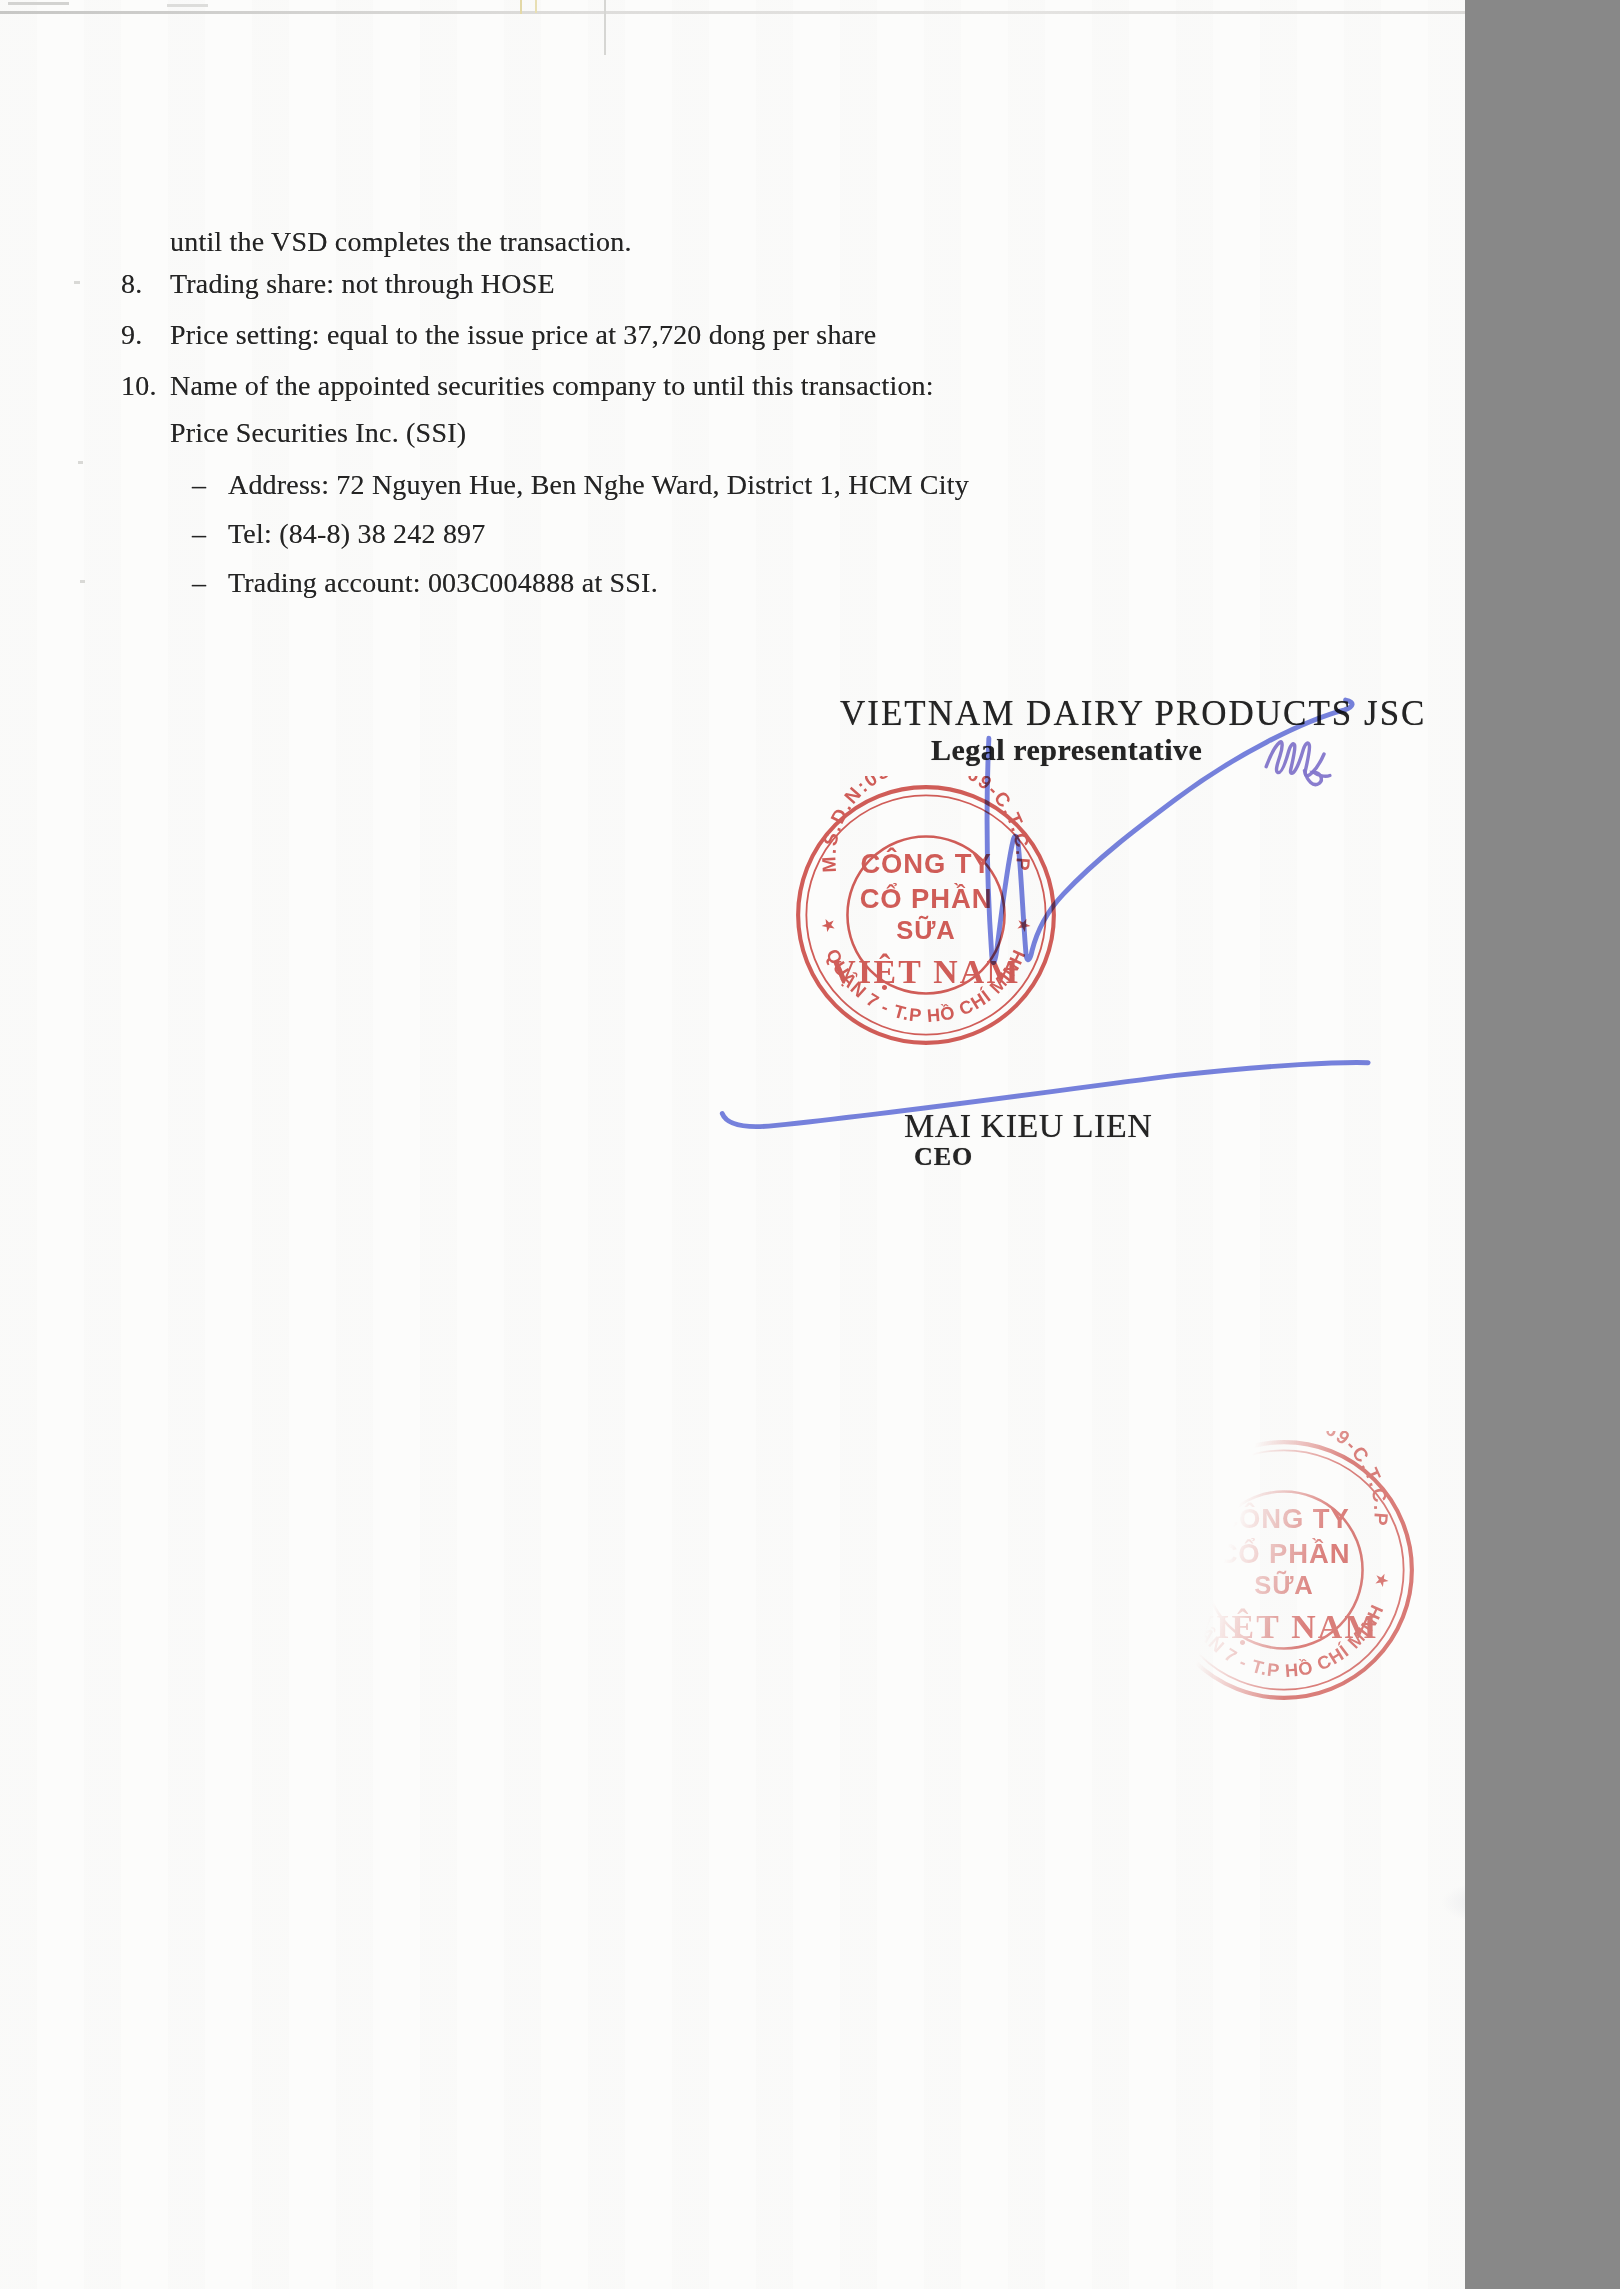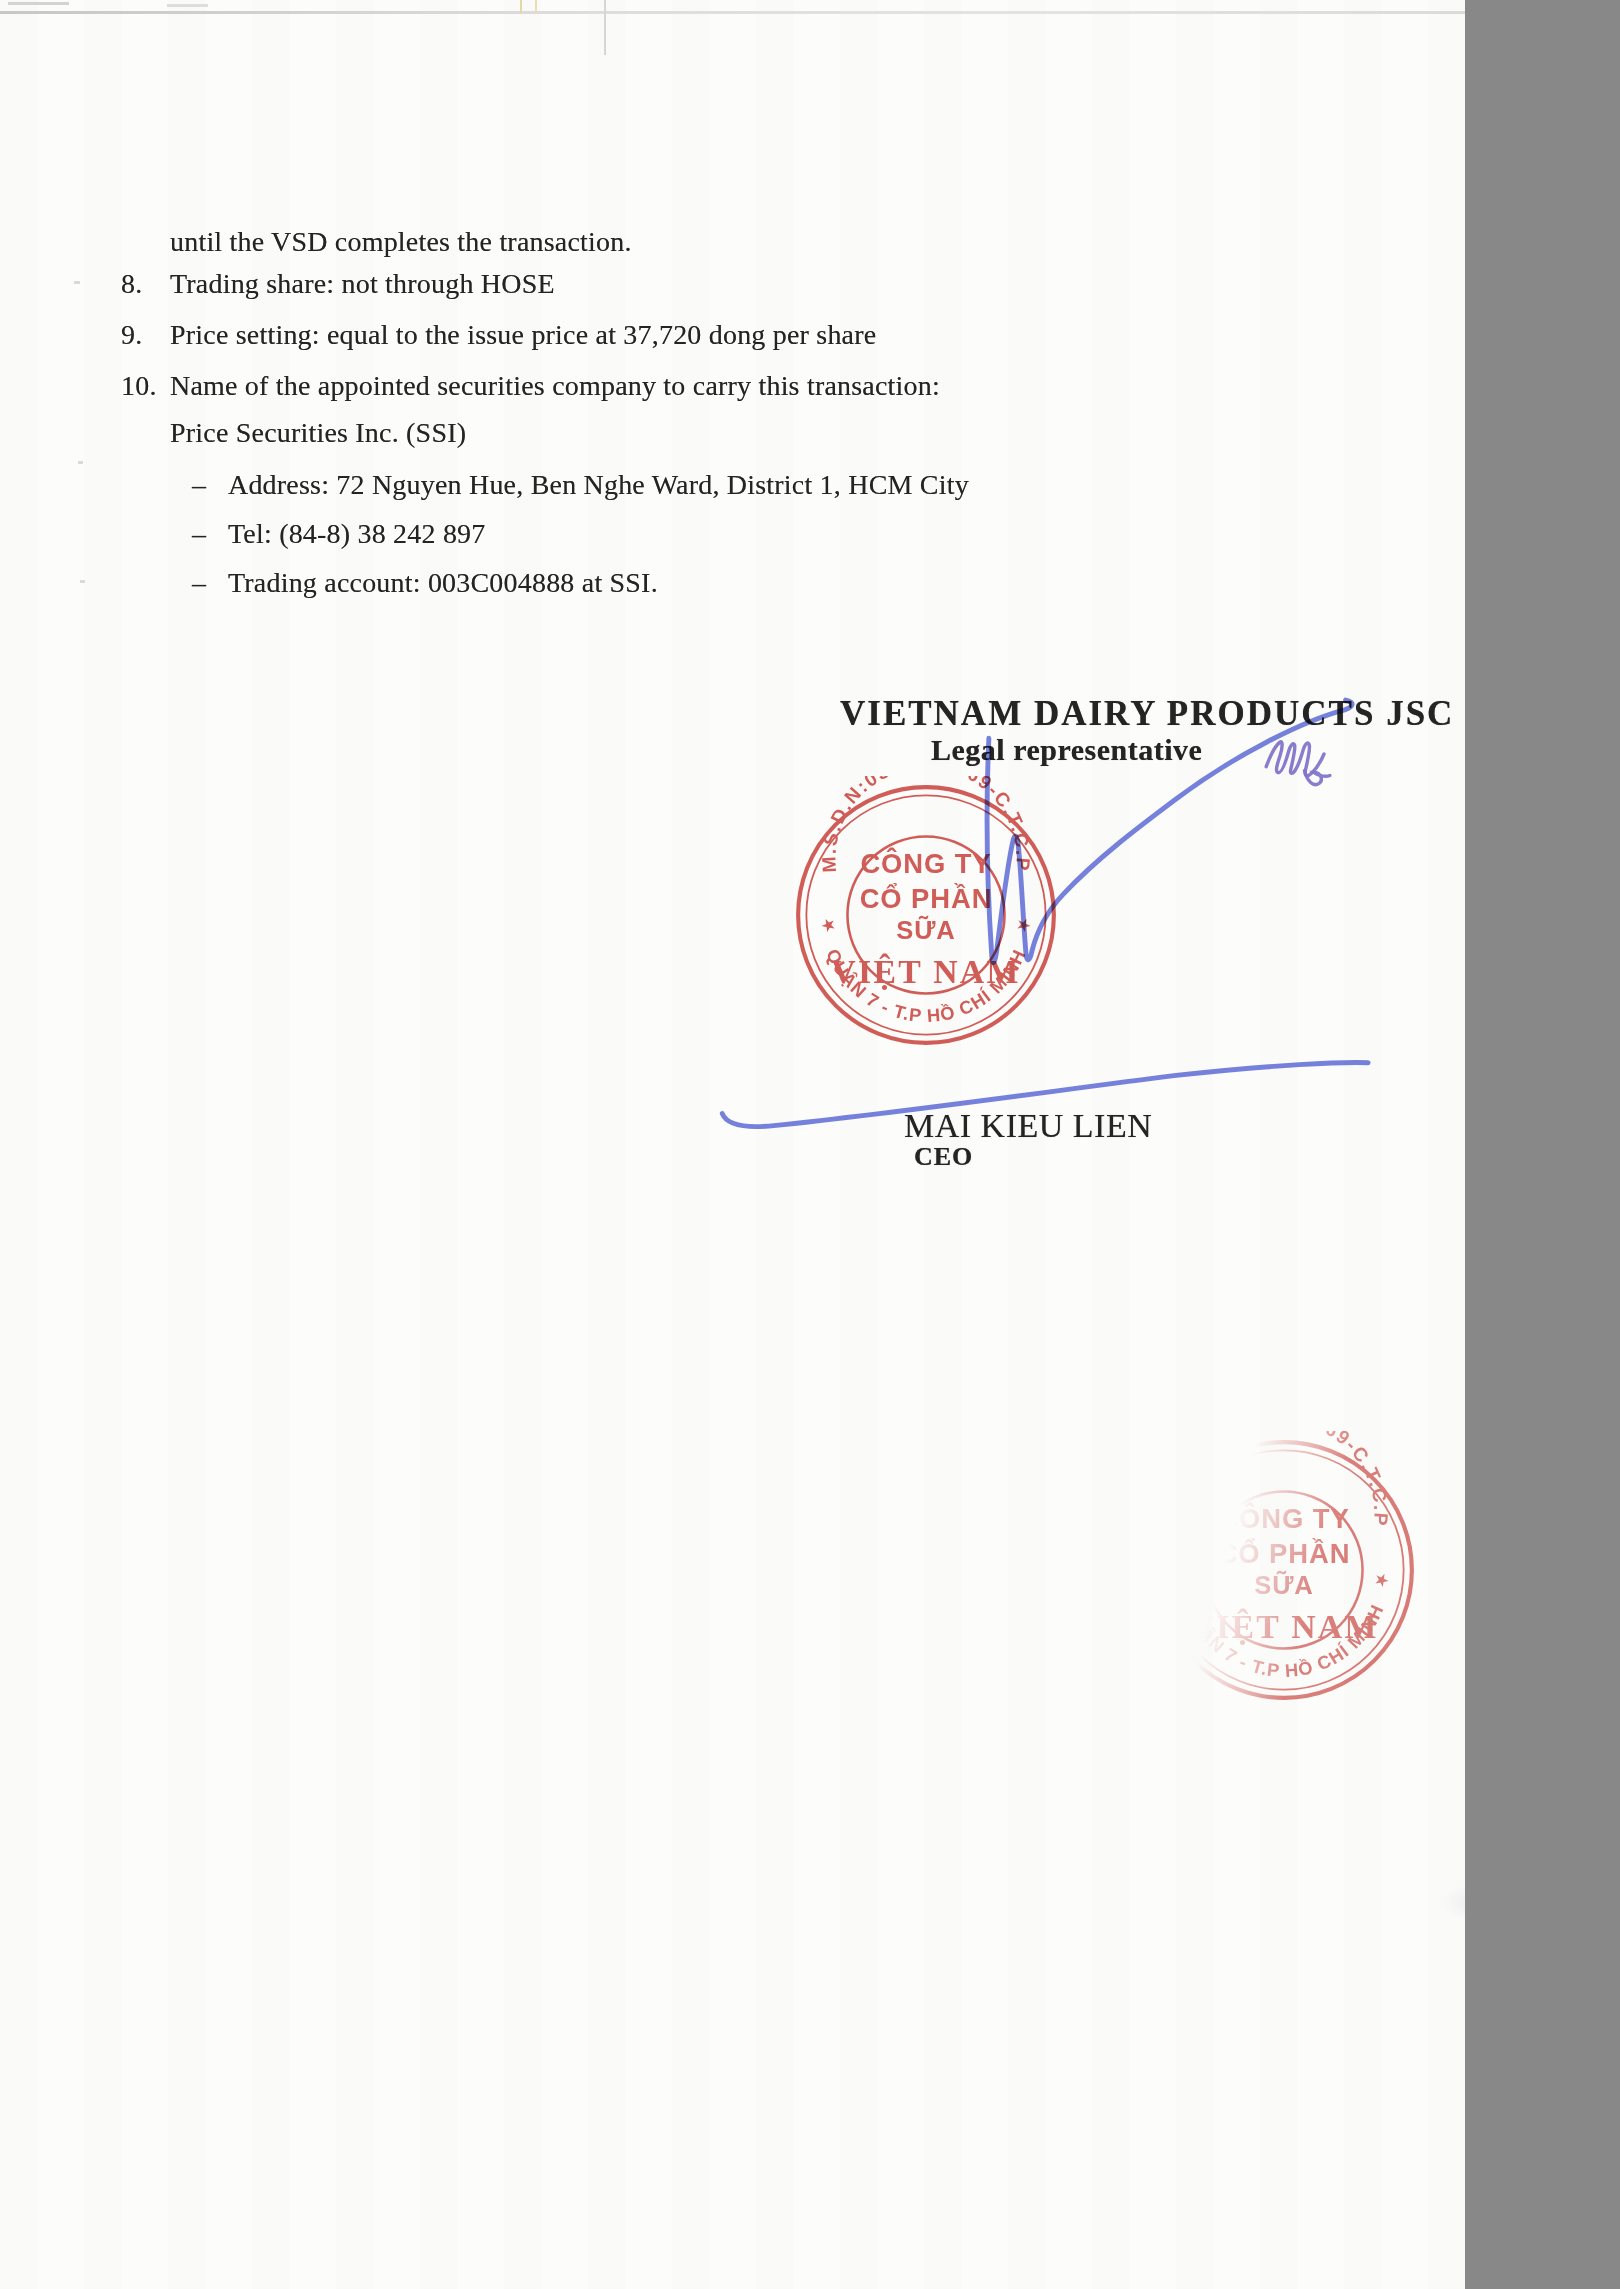--- a/index.html
+++ b/index.html
@@ -23,21 +23,21 @@
 
   .bodyline{position:absolute; left:0; width:100%; font-size:28px; line-height:33px;
     text-shadow:0 0 0.6px rgba(40,40,40,.55); letter-spacing:0.2px;}
   .bodyline .num{position:absolute; left:121px;}
   .bodyline .txt{position:absolute; left:170px; white-space:nowrap;}
   .bullet{position:absolute; left:0; width:100%; font-size:28px; line-height:33px;
     text-shadow:0 0 0.6px rgba(40,40,40,.5); letter-spacing:0.2px;}
   .bullet .dash{position:absolute; left:192px;}
   .bullet .btxt{position:absolute; left:228px; white-space:nowrap;}
 
-  .sig-company{position:absolute; left:796px; top:694px; font-size:35px; font-weight:bold;
+  .sig-company{position:absolute; left:796px; top:694px; font-size:35px; font-weight:normal;
     letter-spacing:2px; white-space:nowrap; text-shadow:0 0 0.7px rgba(30,30,30,.6);margin-left:44px;}
   .sig-role{position:absolute; left:931px; top:733px; font-size:30px; font-weight:bold;
     letter-spacing:0.5px; white-space:nowrap; text-shadow:0 0 0.7px rgba(30,30,30,.6);}
   .sig-name{position:absolute; left:904px; top:1107px; font-size:34px; font-weight:normal;
     letter-spacing:0.5px; white-space:nowrap; text-shadow:0 0 0.7px rgba(30,30,30,.6);}
   .sig-title{position:absolute; left:914px; top:1142px; font-size:26px; font-weight:bold;
     letter-spacing:1px; white-space:nowrap; text-shadow:0 0 0.7px rgba(30,30,30,.6);}
 
   .stamp{position:absolute; width:274px; height:278px; color:var(--seal_red,#d0504b);
     mix-blend-mode:multiply;}
@@ -82,21 +82,21 @@
   <div class="bodyline" style="top:267px">
     <span class="num">8.</span>
     <span class="txt">Trading share: not through HOSE</span>
   </div>
   <div class="bodyline" style="top:318px">
     <span class="num">9.</span>
     <span class="txt">Price setting: equal to the issue price at 37,720 dong per share</span>
   </div>
   <div class="bodyline" style="top:369px">
     <span class="num">10.</span>
-    <span class="txt">Name of the appointed securities company to carry this transaction:</span>
+    <span class="txt">Name of the appointed securities company to until this transaction:</span>
   </div>
   <div class="bodyline" style="top:416px">
     <span class="num"></span>
     <span class="txt">Price Securities Inc. (SSI)</span>
   </div>
 
   <div class="bullet" style="top:468px">
     <span class="dash">–</span>
     <span class="btxt">Address: 72 Nguyen Hue, Ben Nghe Ward, District 1, HCM City</span>
   </div>

